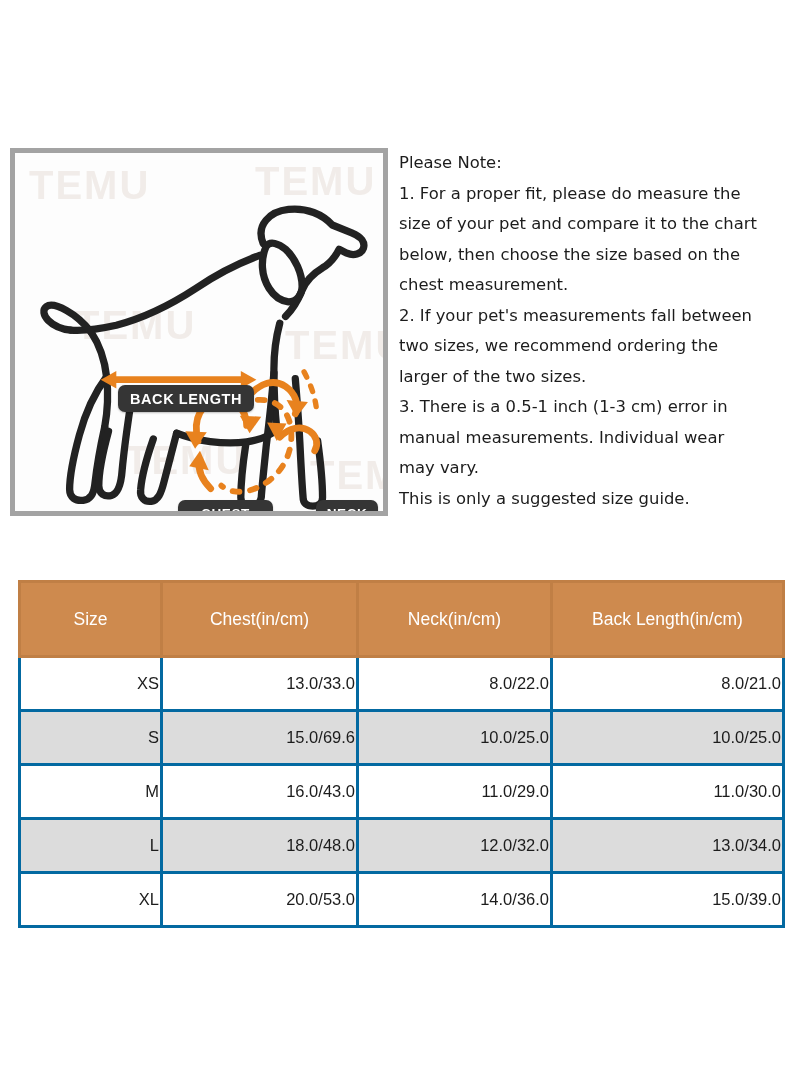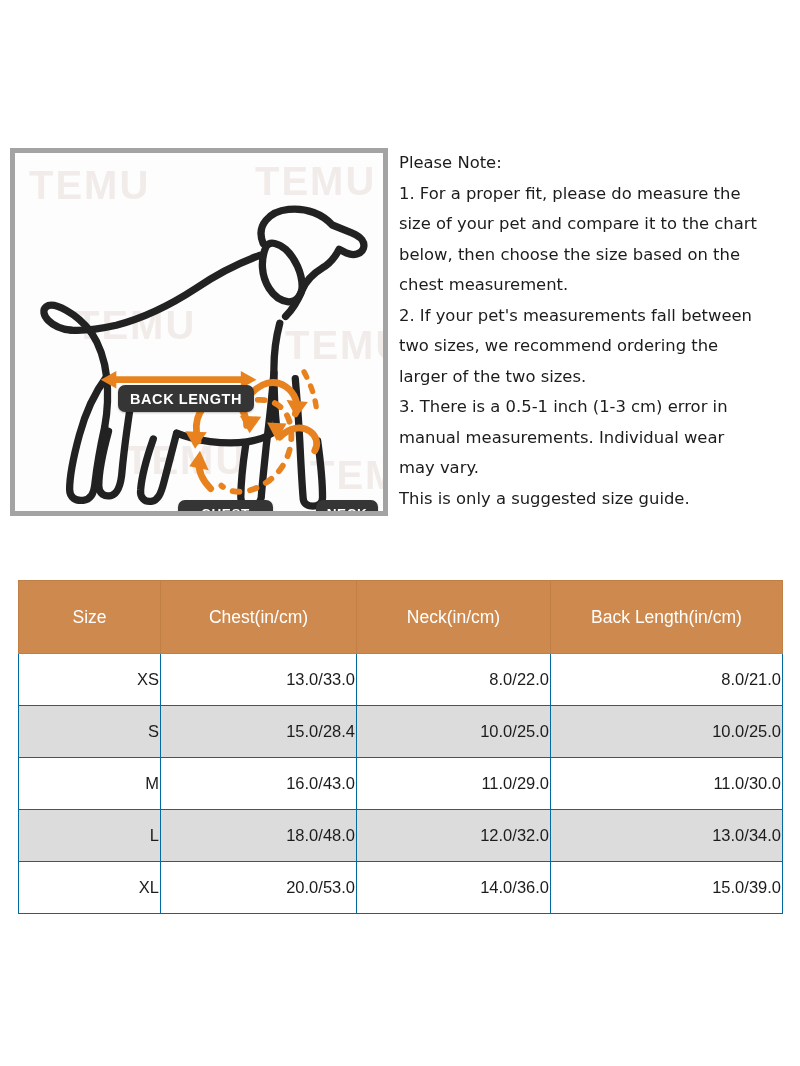--- a/index.html
+++ b/index.html
@@ -108,21 +108,21 @@
   
   #size-table {
     position: absolute;
     left: 18px;
     top: 580px;
     width: 764px;
     border-collapse: collapse;
     table-layout: fixed;
   }
   #size-table th, #size-table td {
-    border: 1px solid #0369a1;
+    border: 3px solid #0369a1;
     text-align: center;
     font-family: "Liberation Sans", "DejaVu Sans", sans-serif;
   }
   #size-table thead th {
     background: #ce8a4e;
     color: #ffffff;
     font-size: 17.5px;
     font-weight: normal;
     height: 70px;
     border-color: #c07f45;
@@ -263,21 +263,21 @@
   </thead>
   <tbody>
     <tr>
       <td>XS</td>
       <td>13.0/33.0</td>
       <td>8.0/22.0</td>
       <td>8.0/21.0</td>
     </tr>
     <tr class="alt">
       <td>S</td>
-      <td>15.0/28.4</td>
+      <td>15.0/69.6</td>
       <td>10.0/25.0</td>
       <td>10.0/25.0</td>
     </tr>
     <tr>
       <td>M</td>
       <td>16.0/43.0</td>
       <td>11.0/29.0</td>
       <td>11.0/30.0</td>
     </tr>
     <tr class="alt">

